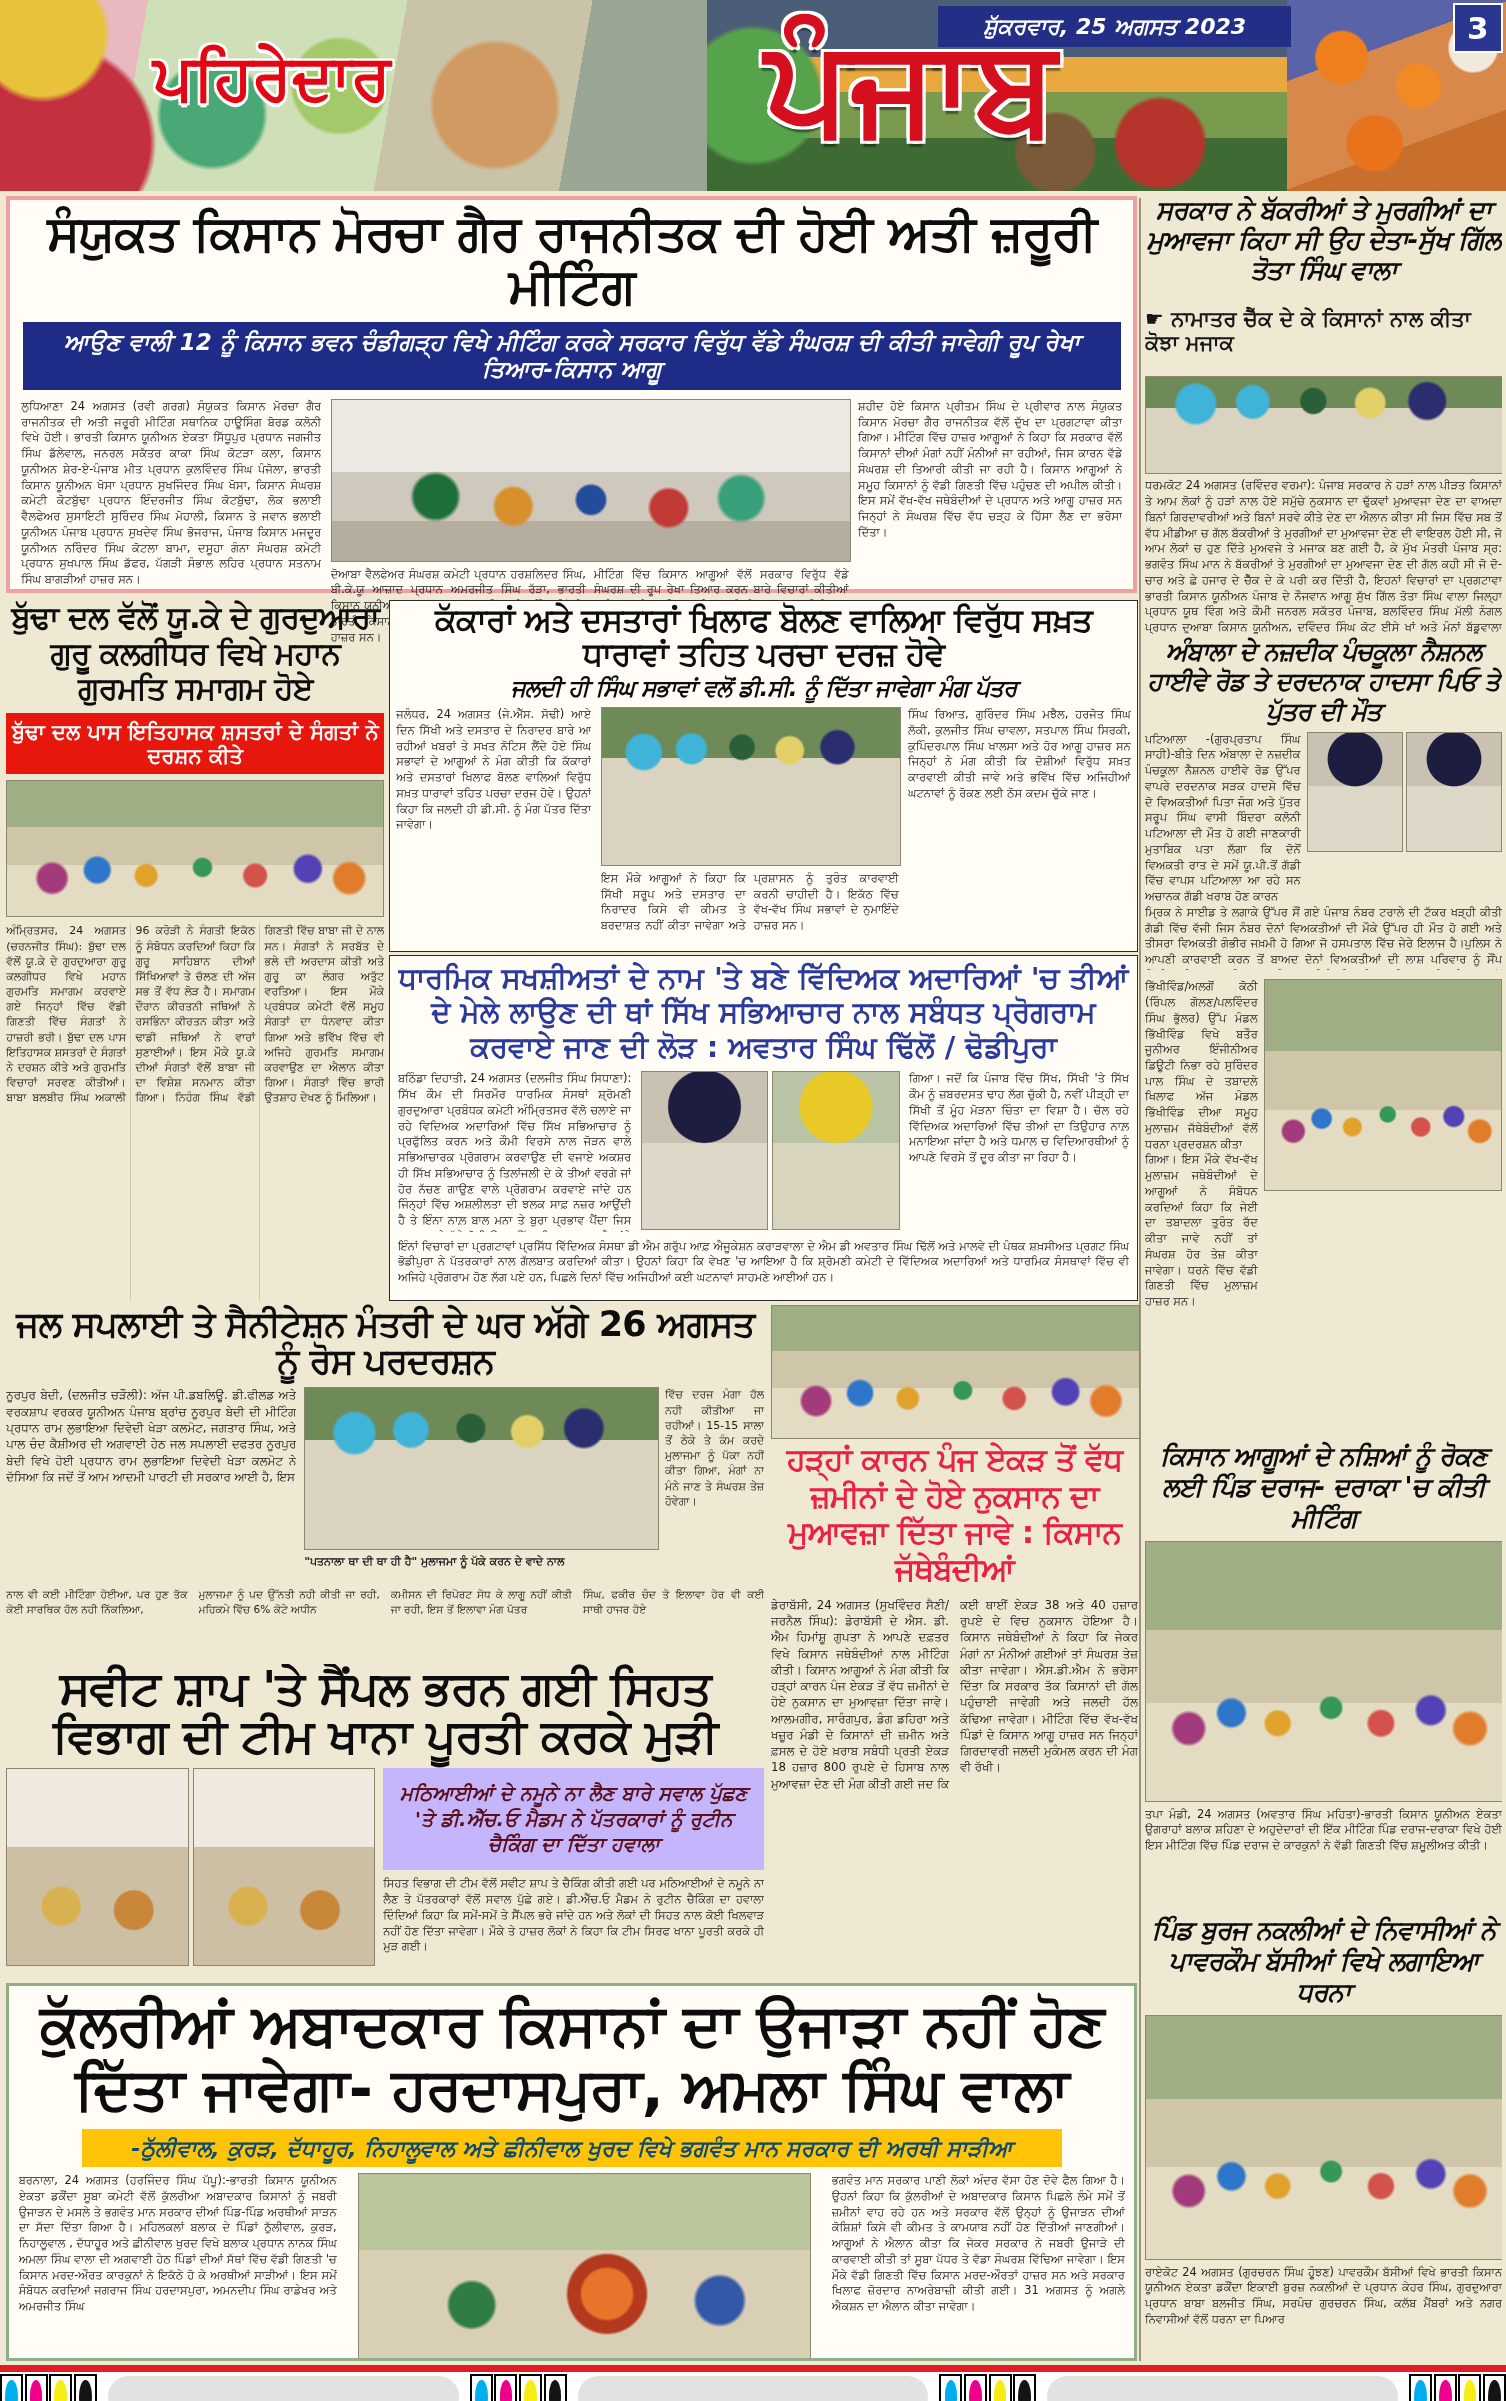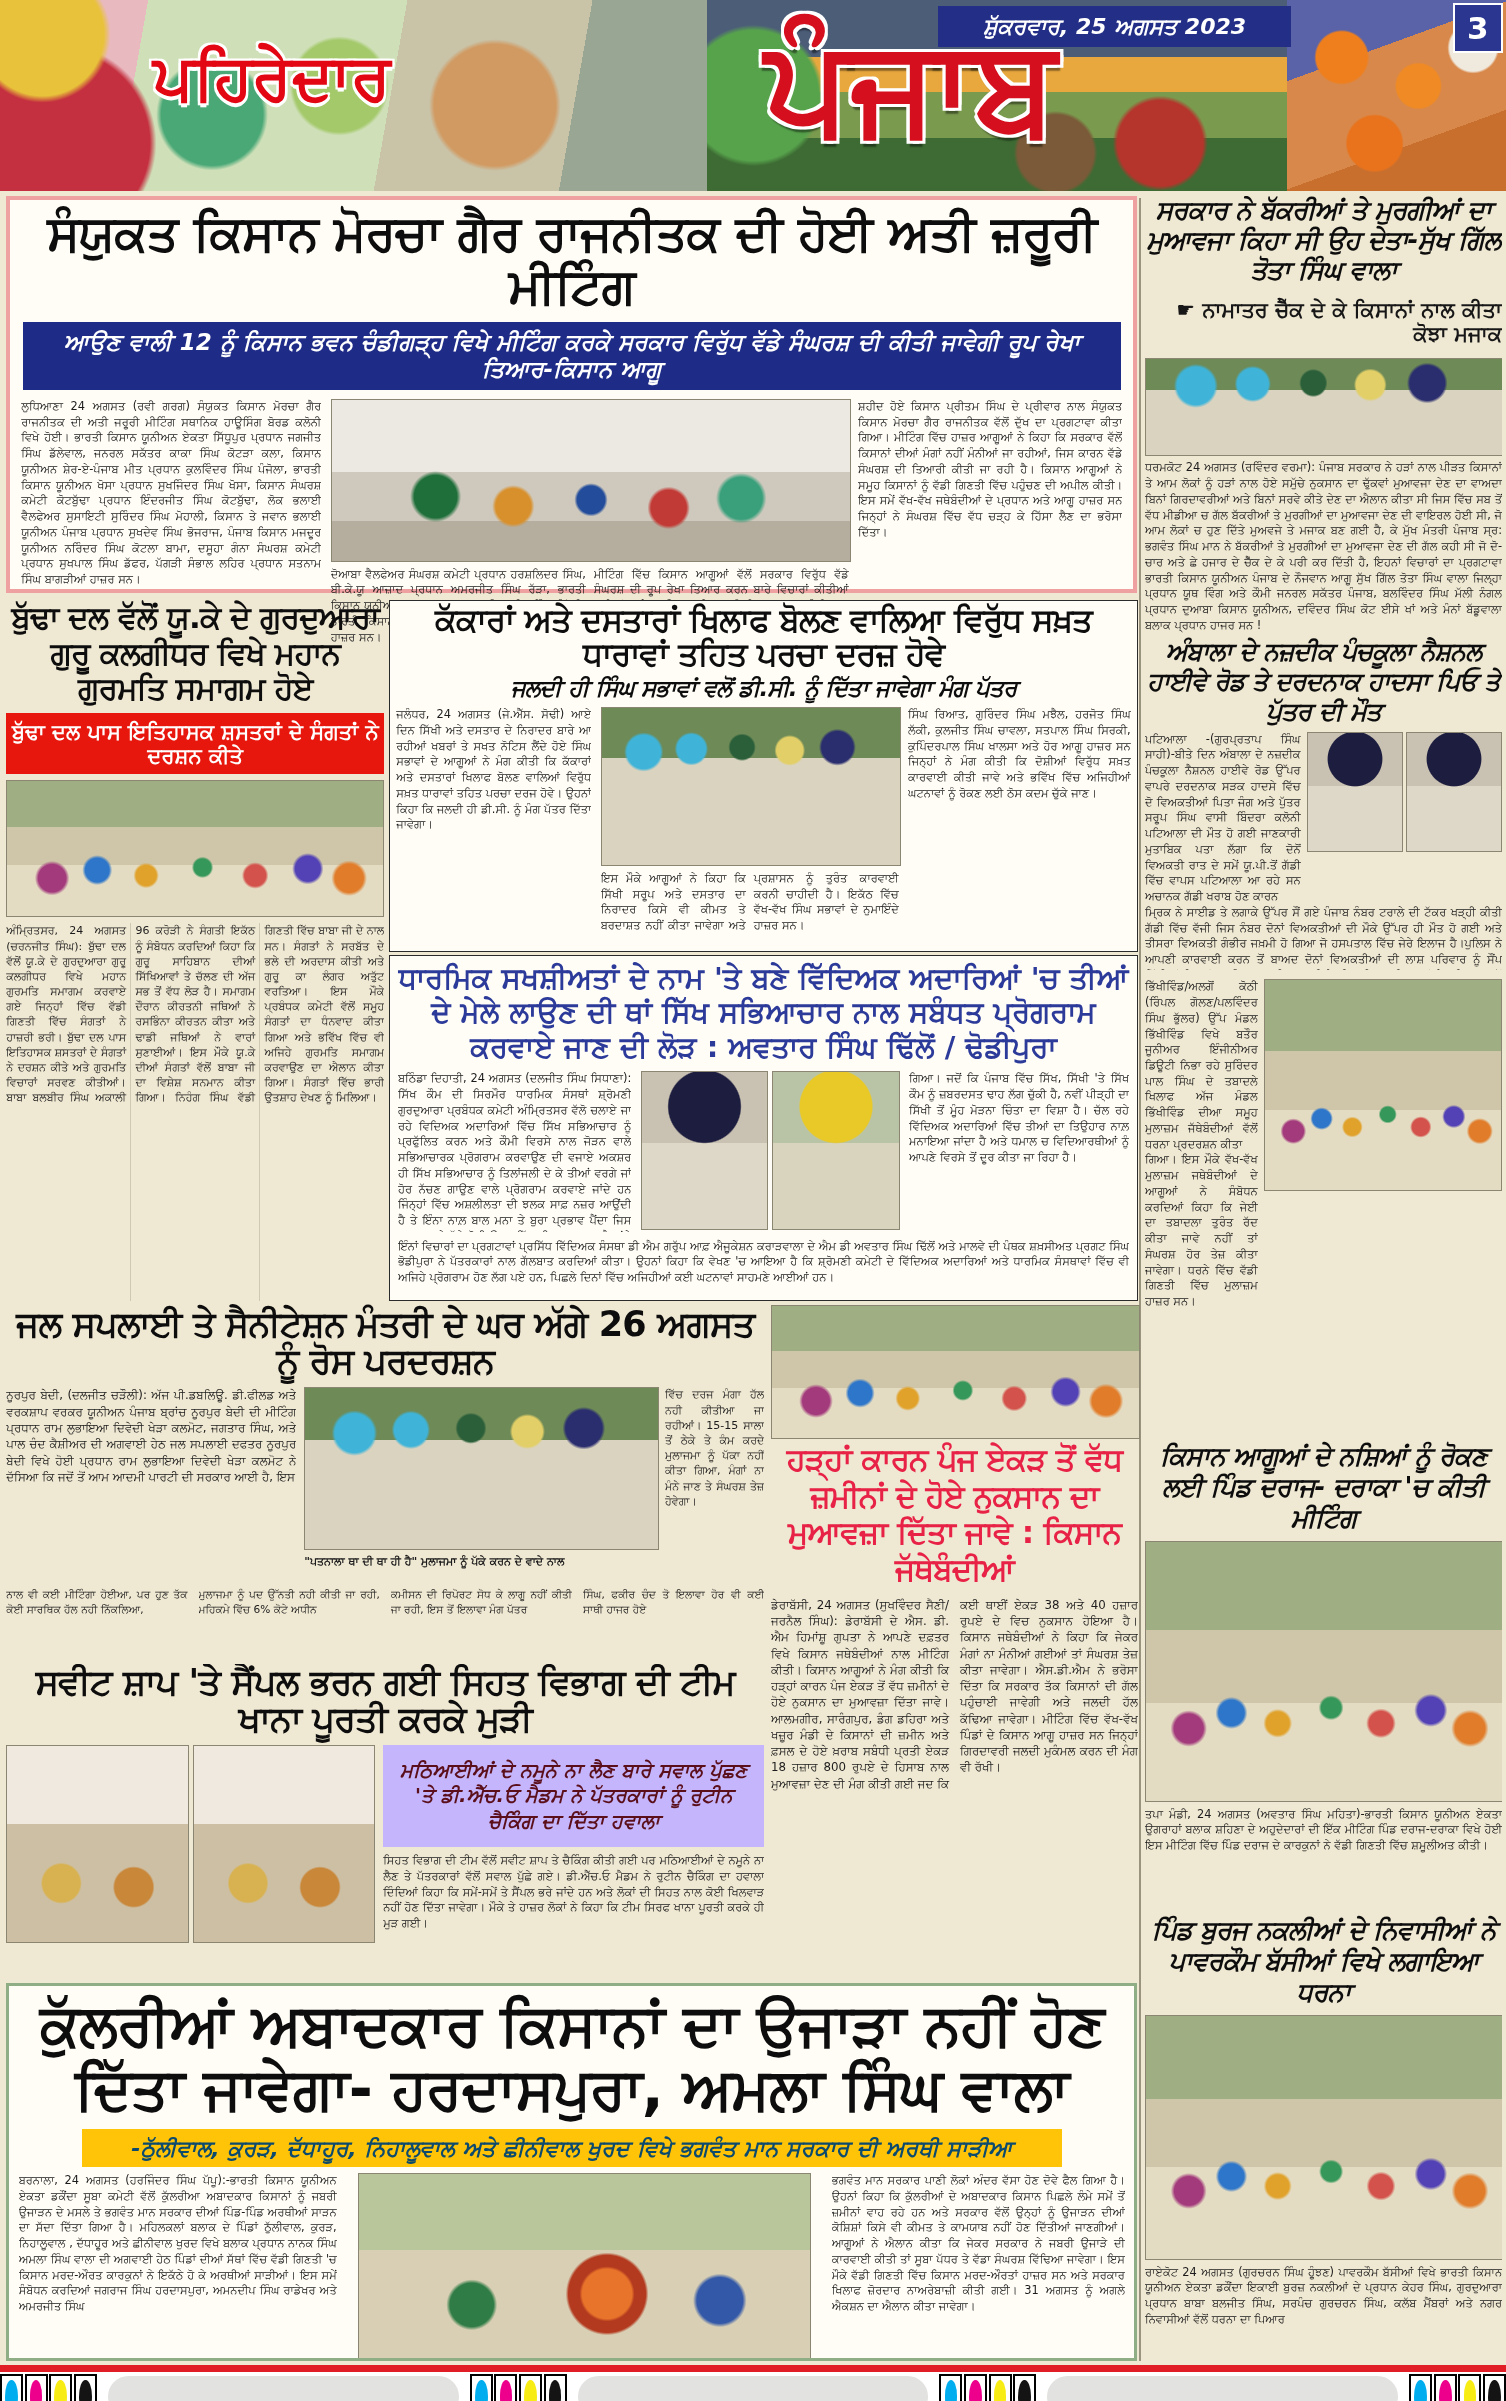--- a/index.html
+++ b/index.html
@@ -104,21 +104,21 @@
         </div>
       </div>
       <div class="body-txt" style="flex:1;font-size:11.4px;">ਸ਼ਹੀਦ ਹੋਏ ਕਿਸਾਨ ਪ੍ਰੀਤਮ ਸਿੰਘ ਦੇ ਪ੍ਰੀਵਾਰ ਨਾਲ ਸੰਯੁਕਤ ਕਿਸਾਨ ਮੋਰਚਾ ਗੈਰ ਰਾਜਨੀਤਕ ਵੱਲੋਂ ਦੁੱਖ ਦਾ ਪ੍ਰਗਟਾਵਾ ਕੀਤਾ ਗਿਆ। ਮੀਟਿੰਗ ਵਿੱਚ ਹਾਜ਼ਰ ਆਗੂਆਂ ਨੇ ਕਿਹਾ ਕਿ ਸਰਕਾਰ ਵੱਲੋਂ ਕਿਸਾਨਾਂ ਦੀਆਂ ਮੰਗਾਂ ਨਹੀਂ ਮੰਨੀਆਂ ਜਾ ਰਹੀਆਂ, ਜਿਸ ਕਾਰਨ ਵੱਡੇ ਸੰਘਰਸ਼ ਦੀ ਤਿਆਰੀ ਕੀਤੀ ਜਾ ਰਹੀ ਹੈ। ਕਿਸਾਨ ਆਗੂਆਂ ਨੇ ਸਮੂਹ ਕਿਸਾਨਾਂ ਨੂੰ ਵੱਡੀ ਗਿਣਤੀ ਵਿੱਚ ਪਹੁੰਚਣ ਦੀ ਅਪੀਲ ਕੀਤੀ। ਇਸ ਸਮੇਂ ਵੱਖ-ਵੱਖ ਜਥੇਬੰਦੀਆਂ ਦੇ ਪ੍ਰਧਾਨ ਅਤੇ ਆਗੂ ਹਾਜ਼ਰ ਸਨ ਜਿਨ੍ਹਾਂ ਨੇ ਸੰਘਰਸ਼ ਵਿੱਚ ਵੱਧ ਚੜ੍ਹ ਕੇ ਹਿੱਸਾ ਲੈਣ ਦਾ ਭਰੋਸਾ ਦਿੱਤਾ।</div>
     </div>
   </div>
 
   <div class="vrule" style="left:1139px;top:198px;height:2163px;"></div>
 
   <div class="abs" style="left:1145px;top:196px;width:357px;height:438px;overflow:hidden;">
     <div class="headline" style="font-size:26px;font-style:italic;line-height:1.15;">ਸਰਕਾਰ ਨੇ ਬੱਕਰੀਆਂ ਤੇ ਮੁਰਗੀਆਂ ਦਾ ਮੁਆਵਜਾ ਕਿਹਾ ਸੀ ਉਹ ਦੇਤਾ-ਸੁੱਖ ਗਿੱਲ ਤੋਤਾ ਸਿੰਘ ਵਾਲਾ</div>
-    <div style="text-align:right;font-weight:bold;font-size:21px;margin:12px 0;">
+    <div style="text-align:left;font-weight:bold;font-size:21px;margin:21px 0;">
       <span>☛</span>
       <span>ਨਾਮਾਤਰ ਚੈੱਕ ਦੇ ਕੇ ਕਿਸਾਨਾਂ ਨਾਲ ਕੀਤਾ ਕੋਝਾ ਮਜਾਕ</span>
     </div>
     <div class="photo ph-group" style="width:356px;height:96px;"></div>
     <div class="body-txt" style="margin-top:4.7px;font-size:11.4px;height:209px;">ਧਰਮਕੋਟ 24 ਅਗਸਤ (ਰਵਿੰਦਰ ਵਰਮਾ): ਪੰਜਾਬ ਸਰਕਾਰ ਨੇ ਹੜਾਂ ਨਾਲ ਪੀੜਤ ਕਿਸਾਨਾਂ ਤੇ ਆਮ ਲੋਕਾਂ ਨੂੰ ਹੜਾਂ ਨਾਲ ਹੋਏ ਸਮੁੱਚੇ ਨੁਕਸਾਨ ਦਾ ਢੁੱਕਵਾਂ ਮੁਆਵਜਾ ਦੇਣ ਦਾ ਵਾਅਦਾ ਬਿਨਾਂ ਗਿਰਦਾਵਰੀਆਂ ਅਤੇ ਬਿਨਾਂ ਸਰਵੇ ਕੀਤੇ ਦੇਣ ਦਾ ਐਲਾਨ ਕੀਤਾ ਸੀ ਜਿਸ ਵਿੱਚ ਸਬ ਤੋਂ ਵੱਧ ਮੀਡੀਆ ਚ ਗੱਲ ਬੱਕਰੀਆਂ ਤੇ ਮੁਰਗੀਆਂ ਦਾ ਮੁਆਵਜਾ ਦੇਣ ਦੀ ਵਾਇਰਲ ਹੋਈ ਸੀ, ਜੋ ਆਮ ਲੋਕਾਂ ਚ ਹੁਣ ਦਿੱਤੇ ਮੁਅਵਜੇ ਤੇ ਮਜਾਕ ਬਣ ਗਈ ਹੈ, ਕੇ ਮੁੱਖ ਮੰਤਰੀ ਪੰਜਾਬ ਸ੍ਰ: ਭਗਵੰਤ ਸਿੰਘ ਮਾਨ ਨੇ ਬੱਕਰੀਆਂ ਤੇ ਮੁਰਗੀਆਂ ਦਾ ਮੁਆਵਜਾ ਦੇਣ ਦੀ ਗੱਲ ਕਹੀ ਸੀ ਜੋ ਦੋ-ਚਾਰ ਅਤੇ ਛੇ ਹਜਾਰ ਦੇ ਚੈੱਕ ਦੇ ਕੇ ਪਰੀ ਕਰ ਦਿੱਤੀ ਹੈ, ਇਹਨਾਂ ਵਿਚਾਰਾਂ ਦਾ ਪ੍ਰਗਟਾਵਾ ਭਾਰਤੀ ਕਿਸਾਨ ਯੂਨੀਅਨ ਪੰਜਾਬ ਦੇ ਨੌਜਵਾਨ ਆਗੂ ਸੁੱਖ ਗਿੱਲ ਤੋਤਾ ਸਿੰਘ ਵਾਲਾ ਜਿਲ੍ਹਾ ਪ੍ਰਧਾਨ ਯੂਥ ਵਿੰਗ ਅਤੇ ਕੌਮੀ ਜਨਰਲ ਸਕੱਤਰ ਪੰਜਾਬ, ਬਲਵਿੰਦਰ ਸਿੰਘ ਮੱਲੀ ਨੰਗਲ ਪ੍ਰਧਾਨ ਦੁਆਬਾ ਕਿਸਾਨ ਯੂਨੀਅਨ, ਦਵਿੰਦਰ ਸਿੰਘ ਕੋਟ ਈਸੇ ਖਾਂ ਅਤੇ ਮੰਨਾਂ ਬੱਡੂਵਾਲਾ ਬਲਾਕ ਪ੍ਰਧਾਨ ਹਾਜਰ ਸਨ !</div>
   </div>
 
   <div class="abs" style="left:1145px;top:637px;width:357px;height:333px;overflow:hidden;">
     <div class="headline" style="font-size:25px;font-style:italic;line-height:1.2;">ਅੰਬਾਲਾ ਦੇ ਨਜ਼ਦੀਕ ਪੰਚਕੂਲਾ ਨੈਸ਼ਨਲ ਹਾਈਵੇ ਰੋਡ ਤੇ ਦਰਦਨਾਕ ਹਾਦਸਾ ਪਿਓ ਤੇ ਪੁੱਤਰ ਦੀ ਮੌਤ</div>
     <div style="margin-top:4.7px;overflow:hidden;">
@@ -202,21 +202,21 @@
     </div>
   </div>
 
   <div class="abs photo ph-crowd" style="left:771px;top:1305px;width:367px;height:132px;"></div>
   <div class="abs" style="left:771px;top:1441px;width:367px;height:534px;overflow:hidden;">
     <div class="headline" style="font-size:31px;line-height:1.18;color:#e82146;">ਹੜ੍ਹਾਂ ਕਾਰਨ ਪੰਜ ਏਕੜ ਤੋਂ ਵੱਧ ਜ਼ਮੀਨਾਂ ਦੇ ਹੋਏ ਨੁਕਸਾਨ ਦਾ ਮੁਆਵਜ਼ਾ ਦਿੱਤਾ ਜਾਵੇ : ਕਿਸਾਨ ਜੱਥੇਬੰਦੀਆਂ</div>
     <div class="body-txt" style="margin-top:9.4px;font-size:11.8px;height:369px;column-count:2;column-gap:11px;">ਡੇਰਾਬੱਸੀ, 24 ਅਗਸਤ (ਸੁਖਵਿੰਦਰ ਸੈਣੀ/ ਜਰਨੈਲ ਸਿੰਘ): ਡੇਰਾਬੱਸੀ ਦੇ ਐਸ. ਡੀ. ਐਮ ਹਿਮਾਂਸ਼ੂ ਗੁਪਤਾ ਨੇ ਆਪਣੇ ਦਫ਼ਤਰ ਵਿਖੇ ਕਿਸਾਨ ਜਥੇਬੰਦੀਆਂ ਨਾਲ ਮੀਟਿੰਗ ਕੀਤੀ। ਕਿਸਾਨ ਆਗੂਆਂ ਨੇ ਮੰਗ ਕੀਤੀ ਕਿ ਹੜ੍ਹਾਂ ਕਾਰਨ ਪੰਜ ਏਕੜ ਤੋਂ ਵੱਧ ਜ਼ਮੀਨਾਂ ਦੇ ਹੋਏ ਨੁਕਸਾਨ ਦਾ ਮੁਆਵਜ਼ਾ ਦਿੱਤਾ ਜਾਵੇ। ਆਲਮਗੀਰ, ਸਾਰੰਗਪੁਰ, ਡੰਗ ਡਹਿਰਾ ਅਤੇ ਖਜ਼ੂਰ ਮੰਡੀ ਦੇ ਕਿਸਾਨਾਂ ਦੀ ਜ਼ਮੀਨ ਅਤੇ ਫ਼ਸਲ ਦੇ ਹੋਏ ਖ਼ਰਾਬ ਸਬੰਧੀ ਪ੍ਰਤੀ ਏਕੜ 18 ਹਜ਼ਾਰ 800 ਰੁਪਏ ਦੇ ਹਿਸਾਬ ਨਾਲ ਮੁਆਵਜ਼ਾ ਦੇਣ ਦੀ ਮੰਗ ਕੀਤੀ ਗਈ ਜਦ ਕਿ ਕਈ ਥਾਈਂ ਏਕੜ 38 ਅਤੇ 40 ਹਜ਼ਾਰ ਰੁਪਏ ਦੇ ਵਿਚ ਨੁਕਸਾਨ ਹੋਇਆ ਹੈ। ਕਿਸਾਨ ਜਥੇਬੰਦੀਆਂ ਨੇ ਕਿਹਾ ਕਿ ਜੇਕਰ ਮੰਗਾਂ ਨਾ ਮੰਨੀਆਂ ਗਈਆਂ ਤਾਂ ਸੰਘਰਸ਼ ਤੇਜ਼ ਕੀਤਾ ਜਾਵੇਗਾ। ਐਸ.ਡੀ.ਐਮ ਨੇ ਭਰੋਸਾ ਦਿੱਤਾ ਕਿ ਸਰਕਾਰ ਤੱਕ ਕਿਸਾਨਾਂ ਦੀ ਗੱਲ ਪਹੁੰਚਾਈ ਜਾਵੇਗੀ ਅਤੇ ਜਲਦੀ ਹੱਲ ਕੱਢਿਆ ਜਾਵੇਗਾ। ਮੀਟਿੰਗ ਵਿੱਚ ਵੱਖ-ਵੱਖ ਪਿੰਡਾਂ ਦੇ ਕਿਸਾਨ ਆਗੂ ਹਾਜ਼ਰ ਸਨ ਜਿਨ੍ਹਾਂ ਗਿਰਦਾਵਰੀ ਜਲਦੀ ਮੁਕੰਮਲ ਕਰਨ ਦੀ ਮੰਗ ਵੀ ਰੱਖੀ।</div>
   </div>
 
   <div class="abs" style="left:6.3px;top:1664px;width:758px;height:311px;overflow:hidden;">
-    <div class="headline" style="font-size:35px;line-height:1.05;">ਸਵੀਟ ਸ਼ਾਪ 'ਤੇ ਸੈਂਪਲ ਭਰਨ ਗਈ ਸਿਹਤ ਵਿਭਾਗ ਦੀ ਟੀਮ ਖਾਨਾ ਪੂਰਤੀ ਕਰਕੇ ਮੁੜੀ</div>
+    <div class="headline" style="font-size:46px;line-height:1.05;">ਸਵੀਟ ਸ਼ਾਪ 'ਤੇ ਸੈਂਪਲ ਭਰਨ ਗਈ ਸਿਹਤ ਵਿਭਾਗ ਦੀ ਟੀਮ ਖਾਨਾ ਪੂਰਤੀ ਕਰਕੇ ਮੁੜੀ</div>
     <div style="display:flex;gap:7.9px;margin-top:7.9px;height:243px;overflow:hidden;">
       <div style="width:369px;display:flex;gap:3.9px;">
         <div class="photo ph-shop" style="width:182px;height:196px;"></div>
         <div class="photo ph-shop" style="width:182px;height:196px;"></div>
       </div>
       <div style="flex:1;display:flex;flex-direction:column;gap:6.3px;">
         <div style="background:#c4b5fd;color:#5a0f1a;font-weight:bold;font-style:italic;font-size:19.6px;text-align:center;padding:12.6px 9.4px;line-height:1.3;">ਮਠਿਆਈਆਂ ਦੇ ਨਮੂਨੇ ਨਾ ਲੈਣ ਬਾਰੇ ਸਵਾਲ ਪੁੱਛਣ 'ਤੇ ਡੀ.ਐੱਚ.ਓ ਮੈਡਮ ਨੇ ਪੱਤਰਕਾਰਾਂ ਨੂੰ ਰੁਟੀਨ ਚੈਕਿੰਗ ਦਾ ਦਿੱਤਾ ਹਵਾਲਾ</div>
         <div class="body-txt" style="flex:1;font-size:11.4px;">ਸਿਹਤ ਵਿਭਾਗ ਦੀ ਟੀਮ ਵੱਲੋਂ ਸਵੀਟ ਸ਼ਾਪ ਤੇ ਚੈਕਿੰਗ ਕੀਤੀ ਗਈ ਪਰ ਮਠਿਆਈਆਂ ਦੇ ਨਮੂਨੇ ਨਾ ਲੈਣ ਤੇ ਪੱਤਰਕਾਰਾਂ ਵੱਲੋਂ ਸਵਾਲ ਪੁੱਛੇ ਗਏ। ਡੀ.ਐੱਚ.ਓ ਮੈਡਮ ਨੇ ਰੁਟੀਨ ਚੈਕਿੰਗ ਦਾ ਹਵਾਲਾ ਦਿੰਦਿਆਂ ਕਿਹਾ ਕਿ ਸਮੇਂ-ਸਮੇਂ ਤੇ ਸੈਂਪਲ ਭਰੇ ਜਾਂਦੇ ਹਨ ਅਤੇ ਲੋਕਾਂ ਦੀ ਸਿਹਤ ਨਾਲ ਕੋਈ ਖਿਲਵਾੜ ਨਹੀਂ ਹੋਣ ਦਿੱਤਾ ਜਾਵੇਗਾ। ਮੌਕੇ ਤੇ ਹਾਜ਼ਰ ਲੋਕਾਂ ਨੇ ਕਿਹਾ ਕਿ ਟੀਮ ਸਿਰਫ ਖਾਨਾ ਪੂਰਤੀ ਕਰਕੇ ਹੀ ਮੁੜ ਗਈ।</div>
       </div>
     </div>

